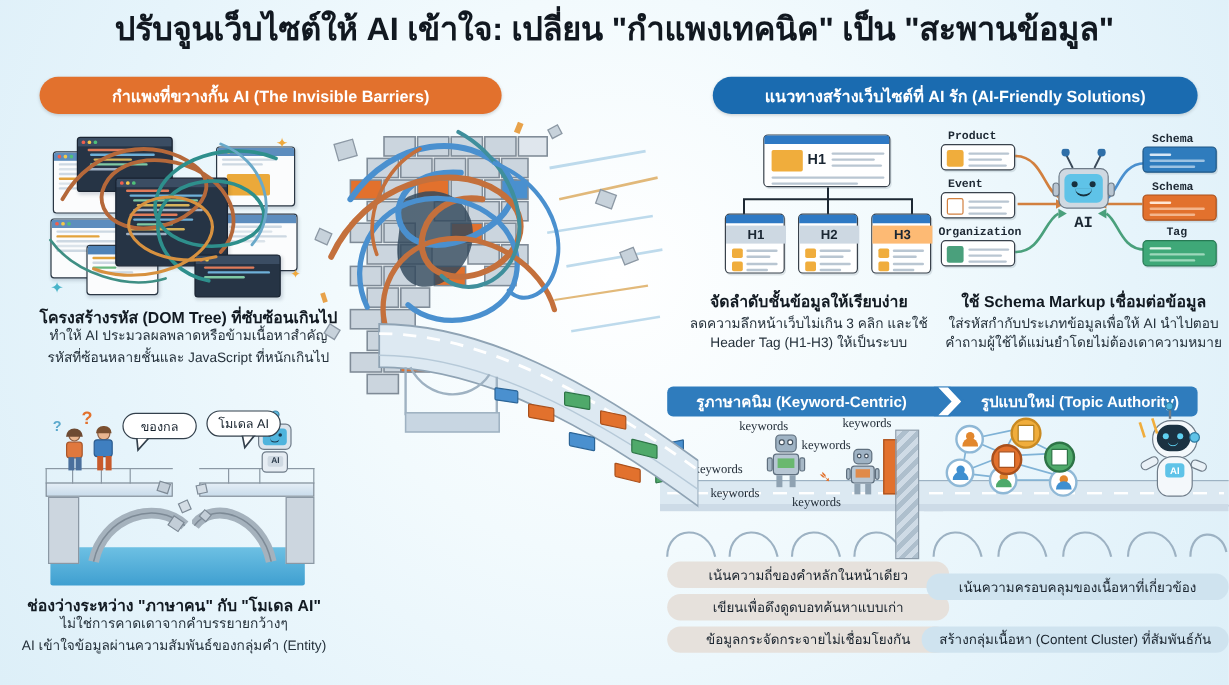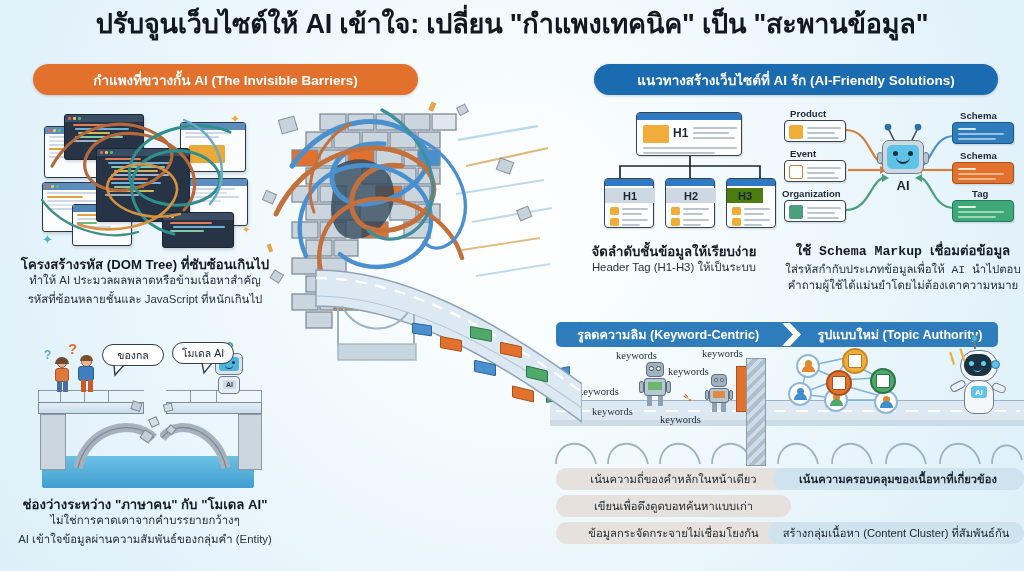--- a/index.html
+++ b/index.html
@@ -237,21 +237,21 @@
       <path class="cable" stroke="#d7913f" stroke-width="2.6" d="M44,120 C74,132 124,124 140,96 C156,66 104,48 80,70 C56,92 100,122 146,110"></path>
       <path class="cable" stroke="#6aa9c9" stroke-width="2.4" d="M150,16 C186,30 200,72 176,100"></path>
       <path class="cable" stroke="#3f8f84" stroke-width="2.2" d="M8,96 C28,124 72,138 104,128"></path>
     </svg>
 
     <div style="position:absolute;left:196px;top:8px;color:#f0a93c;font-size:12px;z-index:7;">✦</div>
     <div style="position:absolute;left:8px;top:128px;color:#49b4c9;font-size:13px;z-index:7;">✦</div>
     <div style="position:absolute;left:208px;top:120px;color:#f0a93c;font-size:10px;z-index:7;">✦</div>
   </div>
 
-  <div class="cap-block" style="left:0;top:256px;width:290px;">
+  <div class="cap-block" style="left:12px;top:256px;width:290px;">
     <div class="cap-h">โครงสร้างรหัส (DOM Tree) ที่ซับซ้อนเกินไป</div>
     <div class="cap-b">ทำให้ AI ประมวลผลพลาดหรือข้ามเนื้อหาสำคัญ</div>
     <div class="cap-b" style="margin-top:3px;">รหัสที่ซ้อนหลายชั้นและ JavaScript ที่หนักเกินไป</div>
   </div>
 
   <div class="ill" style="left:24px;top:340px;width:248px;height:148px;">
 
     <div class="water" style="left:18px;top:116px;width:212px;height:32px;border-radius:2px;"></div>
 
     <div class="deck" style="left:14px;top:62px;width:106px;height:12px;border:1.4px solid #7d8a96;"></div>
@@ -492,36 +492,37 @@
       <div class="ln" style="left:17px;top:40px;width:26px;"></div>
       <div class="ln" style="left:17px;top:45px;width:18px;"></div>
     </div>
 
     <div class="mini" style="left:122px;top:70px;width:50px;height:50px;">
       <div class="tb">
         <div class="dot" style="left:3px;background:#f05f4d;"></div>
         <div class="dot" style="left:8px;background:#f3c84b;"></div>
         <div class="dot" style="left:13px;background:#4fc07a;"></div>
       </div>
-      <div style="position:absolute;left:0;top:9px;width:36px;height:15px;background:#4d7c0f;display:flex;align-items:center;justify-content:center;font-size:11px;font-weight:bold;color:#1b2733;">H3</div>
+      <div style="position:absolute;left:0;top:9px;width:50px;height:15px;background:#fdba74;display:flex;align-items:center;justify-content:center;font-size:11px;font-weight:bold;color:#1b2733;">H3</div>
       <div class="swatch" style="left:5px;top:28px;width:9px;height:8px;background:#f0ad3c;"></div>
       <div class="ln" style="left:17px;top:29px;width:26px;"></div>
       <div class="ln" style="left:17px;top:34px;width:20px;"></div>
       <div class="swatch" style="left:5px;top:39px;width:9px;height:8px;background:#f0ad3c;"></div>
       <div class="ln" style="left:17px;top:40px;width:26px;"></div>
       <div class="ln" style="left:17px;top:45px;width:18px;"></div>
     </div>
   </div>
 
   <div class="cap-block" style="left:556px;top:243px;width:236px;">
     <div class="cap-h">จัดลำดับชั้นข้อมูลให้เรียบง่าย</div>
+    <div class="cap-b" style="margin-top:3px;">ลดความลึกหน้าเว็บไม่เกิน 3 คลิก และใช้</div>
     <div class="cap-b">Header Tag (H1-H3) ให้เป็นระบบ</div>
   </div>
 
-  <div class="ill" style="left:782px;top:108px;width:236px;height:124px;">
+  <div class="ill" style="left:782px;top:108px;width:236px;height:124px;font-family:Liberation Mono, monospace;">
 
     <svg width="236" height="124" style="position:absolute;left:0;top:0;">
       <path d="M64,22 C86,22 88,50 100,56" fill="none" stroke="#d2803f" stroke-width="2.2"></path>
       <path d="M66,62 L98,62" fill="none" stroke="#d2803f" stroke-width="2.2"></path>
       <path d="M64,102 C86,102 88,76 100,70" fill="none" stroke="#4aa07c" stroke-width="2.2"></path>
       <path d="M172,28 C152,28 150,52 140,58" fill="none" stroke="#4a90cf" stroke-width="2.2"></path>
       <path d="M170,62 L140,62" fill="none" stroke="#d2803f" stroke-width="2.2"></path>
       <path d="M172,100 C152,100 150,76 140,70" fill="none" stroke="#4aa07c" stroke-width="2.2"></path>
       <g fill="#d2803f">
           <polygon points="100,52 107,56 100,60"></polygon>
@@ -590,27 +591,27 @@
     </div>
 
     <div class="mini-label" style="left:190px;top:80px;">Tag</div>
     <div class="mini" style="left:170px;top:92px;width:62px;height:22px;background:#3fa878;border-color:#277a54;">
       <div class="ln" style="left:5px;top:5px;width:18px;background:#ddf3e8;"></div>
       <div class="ln" style="left:5px;top:10px;width:46px;background:#9ed8bc;"></div>
       <div class="ln" style="left:5px;top:15px;width:38px;background:#9ed8bc;"></div>
     </div>
   </div>
 
-  <div class="cap-block" style="left:782px;top:243px;width:242px;font-family:Liberation Mono, monospace;">
+  <div class="cap-block" style="left:782px;top:243px;width:242px;">
     <div class="cap-h">ใช้ Schema Markup เชื่อมต่อข้อมูล</div>
     <div class="cap-b" style="margin-top:3px;">ใส่รหัสกำกับประเภทข้อมูลเพื่อให้ AI นำไปตอบ</div>
     <div class="cap-b">คำถามผู้ใช้ได้แม่นยำโดยไม่ต้องเดาความหมาย</div>
   </div>
 
-  <div class="cmp-bar cmp-left">รูลดความลิม (Keyword-Centric)</div>
+  <div class="cmp-bar cmp-left">รูภาษาคนิม (Keyword-Centric)</div>
   <svg class="cmp-arrow" viewBox="0 0 26 25">
     <polygon points="0,0 14,0 26,12.5 14,25 0,25 12,12.5" fill="#2f7cbd"></polygon>
     <polygon points="4,1 12,1 23,12.5 12,24 4,24 15,12.5" fill="#ffffff"></polygon>
   </svg>
   <div class="cmp-bar cmp-right">รูปแบบใหม่ (Topic Authority)</div>
 
   <div class="ill" style="left:556px;top:348px;width:222px;height:112px;">
 
     <div style="position:absolute;left:-6px;top:52px;width:236px;height:22px;background:#dce9f2;border-top:1.5px solid #9db2c3;border-bottom:1.5px solid #9db2c3;"></div>
     <div style="position:absolute;left:0;top:62px;width:228px;height:2px;background:repeating-linear-gradient(90deg,#ffffff 0 12px,transparent 12px 22px);"></div>
@@ -729,15 +730,15 @@
       <div style="position:absolute;left:46px;top:36px;width:14px;height:8px;border-radius:5px;background:#e9f1f7;border:1.5px solid #6f7c89;transform:rotate(22deg);"></div>
 
       <div style="position:absolute;left:0;top:0;color:#f0ad3c;font-size:13px;transform:rotate(-18deg);">❙❙</div>
     </div>
   </div>
 
   <div class="chip chip-l" style="top:468px;">เน้นความถี่ของคำหลักในหน้าเดียว</div>
   <div class="chip chip-l" style="top:495px;">เขียนเพื่อดึงดูดบอทค้นหาแบบเก่า</div>
   <div class="chip chip-l" style="top:522px;">ข้อมูลกระจัดกระจายไม่เชื่อมโยงกัน</div>
 
-  <div class="chip chip-r" style="top:468px;font-weight:bold;">เน้นความครอบคลุมของเนื้อหาที่เกี่ยวข้อง</div>
+  <div class="chip chip-r" style="top:478px;">เน้นความครอบคลุมของเนื้อหาที่เกี่ยวข้อง</div>
   <div class="chip chip-r" style="top:522px;width:256px;left:768px;">สร้างกลุ่มเนื้อหา (Content Cluster) ที่สัมพันธ์กัน</div>
 </div>
 
 </body></html>

